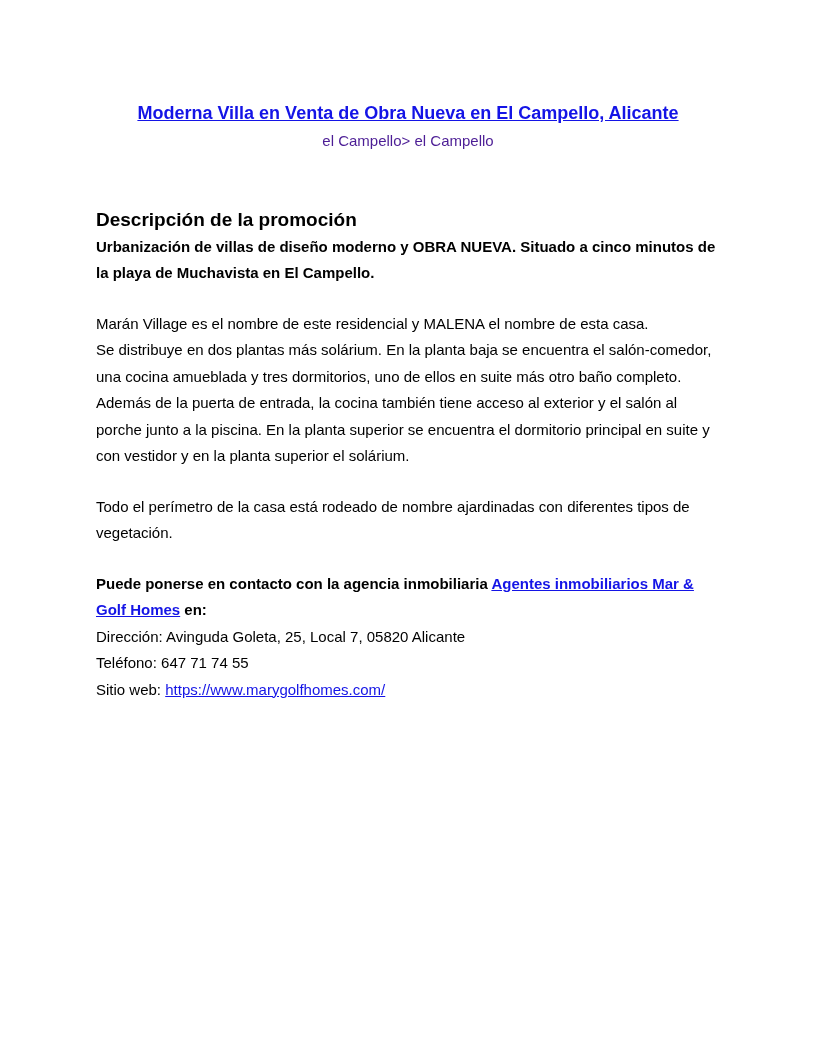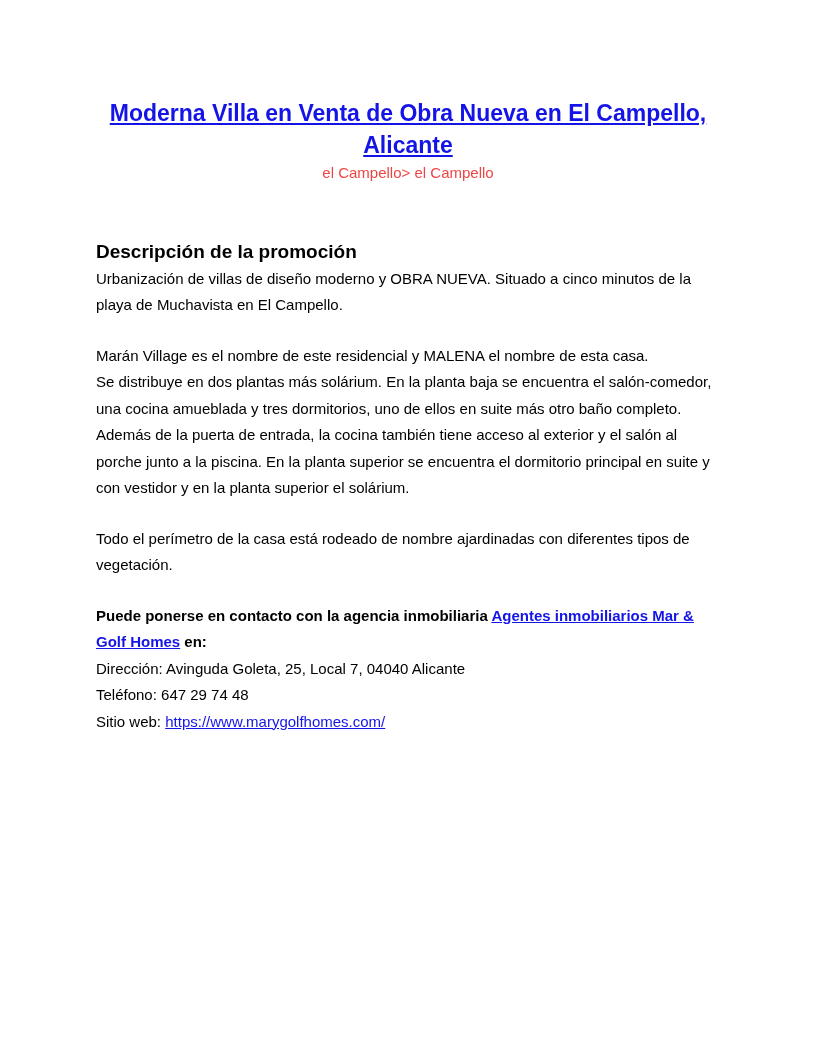--- a/index.html
+++ b/index.html
@@ -16,48 +16,49 @@
     padding: 97px 96px 0 96px;
     font-family: "Liberation Sans", "DejaVu Sans", sans-serif;
     font-size: 15px;
     line-height: 26.5px;
     color: #000000;
     overflow: hidden;
   }
   .doc-title {
     margin: 0;
     text-align: center;
-    font-size: 23px;
+    font-size: 18px;
     line-height: 32px;
     font-weight: bold;
   }
   .doc-title a {
     color: #1414e6;
     text-decoration: underline;
     cursor: pointer;
   }
   .breadcrumb {
     text-align: center;
     font-size: 15px;
     line-height: 22px;
     margin: 1px 0 55px 0;
-    color: #ef4444;
+    color: #4c1d95;
   }
   .section-heading {
     font-weight: bold;
     margin: 0;
     font-size: 19px;
     line-height: 26.5px;
   }
   p.body-par {
     margin: 24px 0 0 0;
     white-space: pre-line;
   }
   p.body-par.first {
     margin-top: 0;
+    font-weight: bold;
   }
   .contact {
     margin-top: 24px;
   }
   .contact .bold {
     font-weight: bold;
   }
   a.link {
     color: #1414e6;
     text-decoration: underline;
@@ -83,22 +84,22 @@
   <p class="body-par">Marán Village es el nombre de este residencial y MALENA el nombre de esta casa.
 Se distribuye en dos plantas más solárium. En la planta baja se encuentra el salón-comedor, una cocina amueblada y tres dormitorios, uno de ellos en suite más otro baño completo. Además de la puerta de entrada, la cocina también tiene acceso al exterior y el salón al porche junto a la piscina. En la planta superior se encuentra el dormitorio principal en suite y con vestidor y en la planta superior el solárium.</p>
 
   <p class="body-par">Todo el perímetro de la casa está rodeado de nombre ajardinadas con diferentes tipos de vegetación.</p>
 
 
   <div class="contact">
 
     <div class="contact-intro"><span class="bold">Puede ponerse en contacto con la agencia inmobiliaria </span><a class="link bold">Agentes inmobiliarios Mar &amp; Golf Homes</a><span class="bold"> en:</span></div>
 
-    <div class="contact-line"><span>Dirección: </span><span>Avinguda Goleta, 25, Local 7, 04040 Alicante</span></div>
+    <div class="contact-line"><span>Dirección: </span><span>Avinguda Goleta, 25, Local 7, 05820 Alicante</span></div>
 
-    <div class="contact-line"><span>Teléfono: </span><span>647 29 74 48</span></div>
+    <div class="contact-line"><span>Teléfono: </span><span>647 71 74 55</span></div>
 
 
     <div class="contact-line"><span>Sitio web: </span><a class="link">https://www.marygolfhomes.com/</a></div>
 
   </div>
 
 </div>
 
 </body></html>

